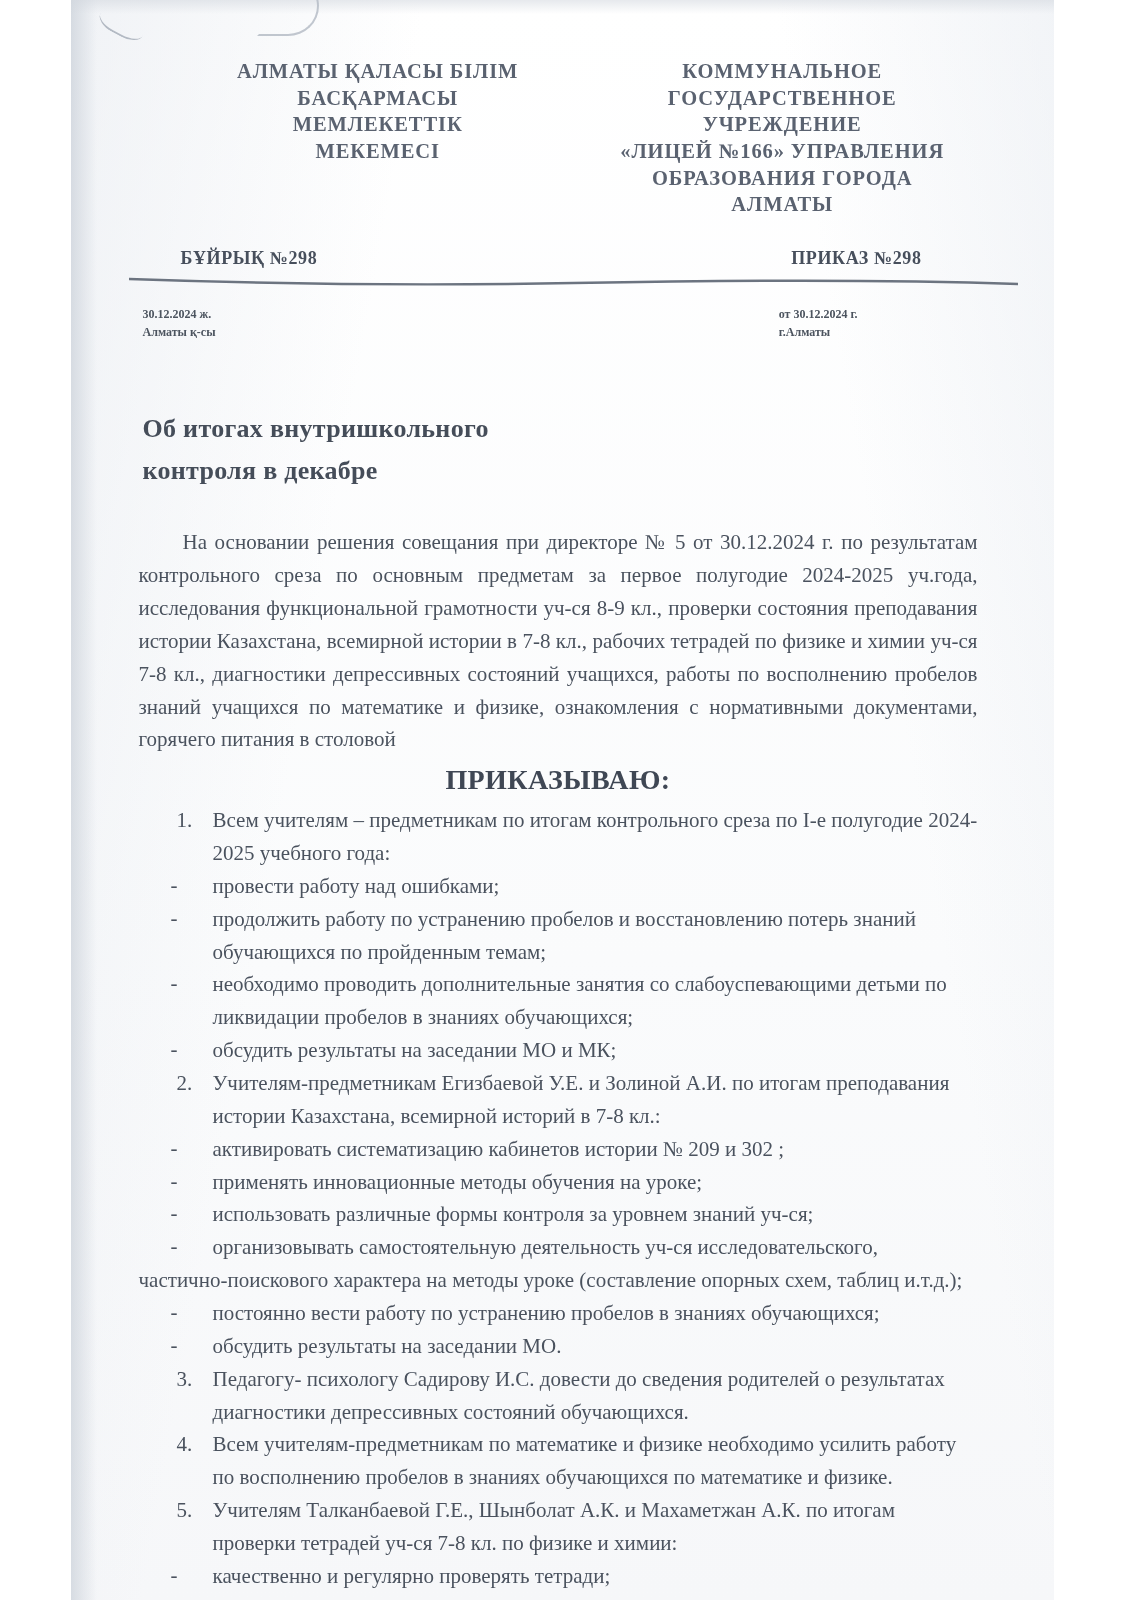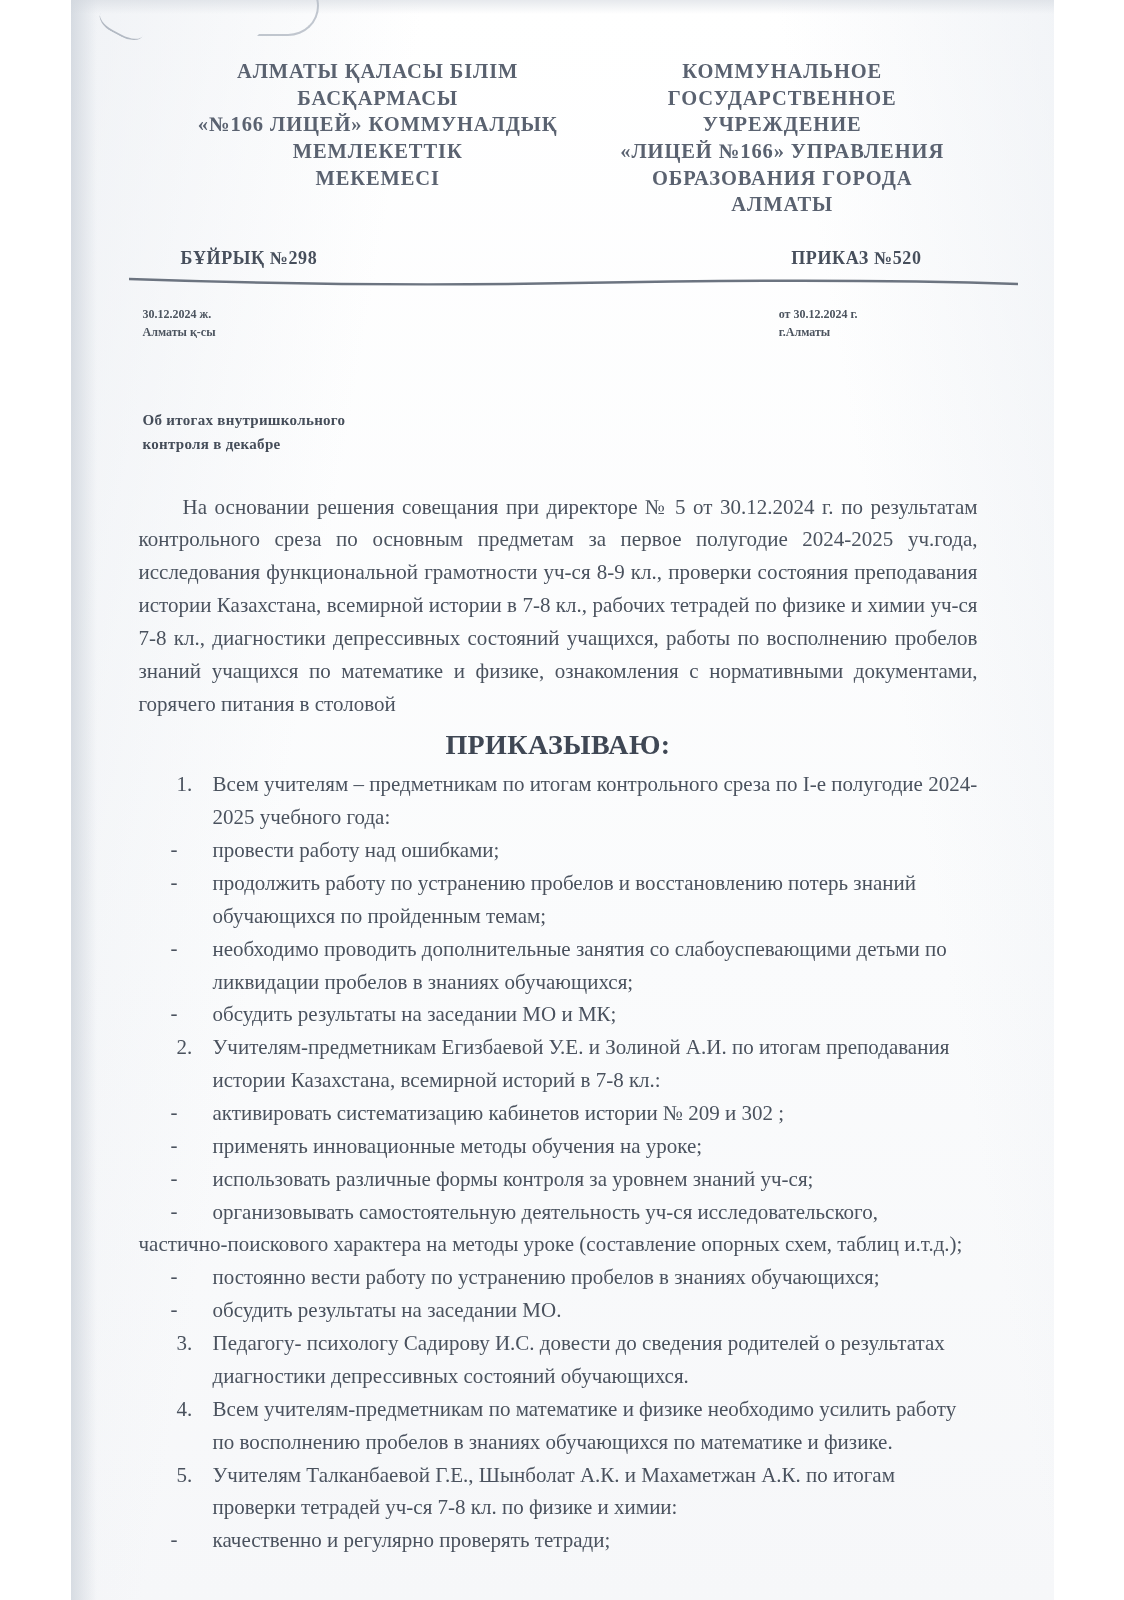--- a/index.html
+++ b/index.html
@@ -116,21 +116,21 @@
     font-weight: 700;
     line-height: 1.55;
     color: #4c5secondary;
     color: #4c545f;
   }
   .date-ru { margin-right: 152px; text-align: left; }
 
   
   .subject {
     margin: 66px 0 0 72px;
-    font-size: 15px;
+    font-size: 26px;
     font-weight: 700;
     line-height: 1.62;
     color: #454d59;
     letter-spacing: 0.3px;
   }
 
   
   .body {
     margin: 34px 76px 0 68px;
     font-size: 21px;
@@ -196,37 +196,36 @@
 
   <div class="edge-shadow-left"></div>
   <div class="edge-shadow-top"></div>
   <div class="artifact artifact-stroke"></div>
   <div class="artifact artifact-curve"></div>
 
   <div class="header">
     <div class="org-block org-kz">
       <div class="line">АЛМАТЫ ҚАЛАСЫ БІЛІМ</div>
       <div class="line">БАСҚАРМАСЫ</div>
-      <div class="line">«№166 ЛИЦЕЙ» КОММУНАЛДЫҚ</div>
       <div class="line">МЕМЛЕКЕТТІК</div>
       <div class="line">МЕКЕМЕСІ</div>
     </div>
     <div class="org-block org-ru">
       <div class="line">КОММУНАЛЬНОЕ</div>
       <div class="line">ГОСУДАРСТВЕННОЕ</div>
       <div class="line">УЧРЕЖДЕНИЕ</div>
       <div class="line">«ЛИЦЕЙ №166» УПРАВЛЕНИЯ</div>
       <div class="line">ОБРАЗОВАНИЯ ГОРОДА</div>
       <div class="line">АЛМАТЫ</div>
     </div>
   </div>
 
   <div class="order-row">
     <div class="order-kz">БҰЙРЫҚ  №298</div>
-    <div class="order-ru">ПРИКАЗ  №520</div>
+    <div class="order-ru">ПРИКАЗ  №298</div>
   </div>
 
   <div class="rule-wrap">
     <svg viewBox="0 0 1000 14" preserveAspectRatio="none" aria-hidden="true">
       <path d="M0,4 C160,9 320,11 500,8 C680,5 840,4 1000,9" fill="none" stroke="#6c7480" stroke-width="2.4"></path>
     </svg>
   </div>
 
   <div class="date-row">
     <div>

